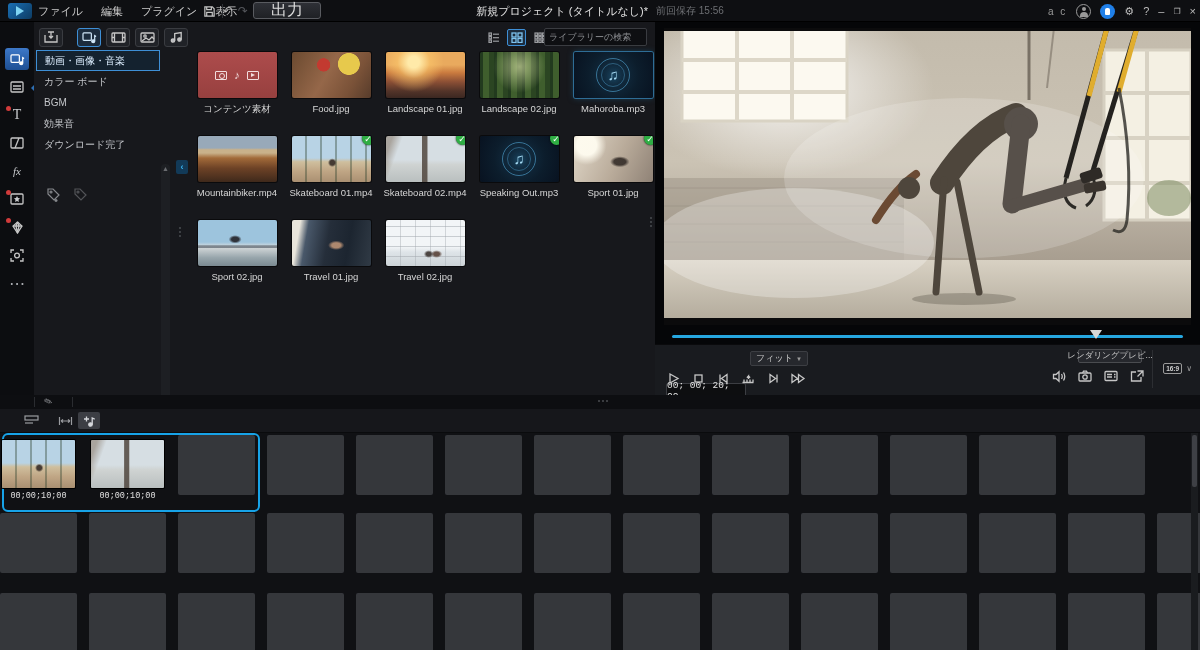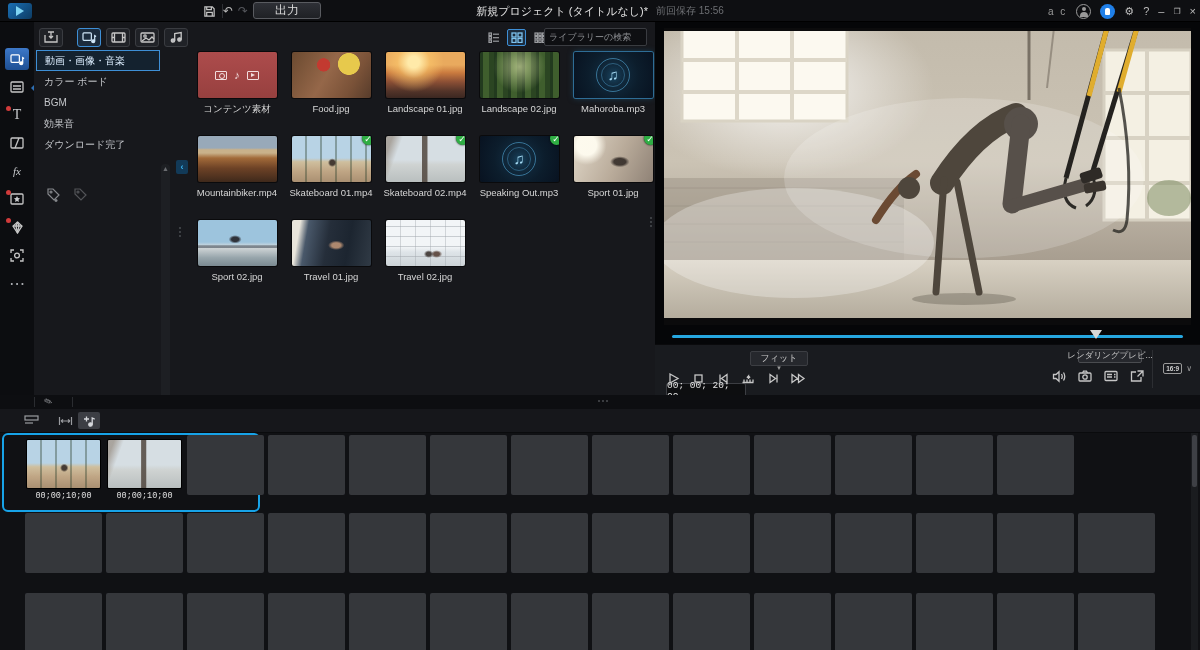--- a/index.html
+++ b/index.html
@@ -11,21 +11,21 @@
   #topbar { position:absolute; left:0; top:0; width:1200px; height:22px; background:#0e0f12; border-bottom:1px solid #000; }
   .logo { position:absolute; left:8px; top:3px; width:24px; height:16px; border-radius:3px;
           background:linear-gradient(135deg,#1a6fb4,#0d3c63); display:flex; align-items:center; justify-content:center; }
   .logo:after { content:""; width:0; height:0; border-left:8px solid #7fd4f2; border-top:5px solid transparent; border-bottom:5px solid transparent; }
   #menu { position:absolute; left:38px; top:0; height:22px; display:flex; align-items:center; gap:18px; font-size:11px; color:#c9c9c9; }
   .menu-item { cursor:default; }
   .tb-sep { position:absolute; top:4px; width:1px; height:14px; background:#2e3034; }
   .tb-ico { position:absolute; top:2px; width:18px; height:18px; display:flex; align-items:center; justify-content:center; color:#b9b9b9; font-size:12px; }
   .dim { color:#55575c; }
   #export-btn { position:absolute; left:253px; top:2px; width:68px; height:17px; background:linear-gradient(#2e3036,#1f2125);
-                border:1px solid #595b60; border-radius:3px; color:#ddd; font-size:12px; display:flex; align-items:center; justify-content:center; }
+                border:1px solid #595b60; border-radius:3px; color:#ddd; font-size:16px; display:flex; align-items:center; justify-content:center; }
   #title-wrap { position:absolute; left:50%; top:0; transform:translateX(-50%); height:22px; display:flex; align-items:center; gap:8px; white-space:nowrap; }
   #proj-title { font-size:11px; color:#e3e3e3; }
   #proj-saved { font-size:10px; color:#6d6f73; }
   #topbar-right { position:absolute; right:4px; top:0; height:22px; display:flex; align-items:center; gap:9px; }
   #account-initials { font-size:10px; color:#9a9a9a; letter-spacing:2px; }
   .avatar-circ { width:15px; height:15px; border:1px solid #9a9a9a; border-radius:50%; position:relative; }
   .avatar-circ:before { content:""; position:absolute; left:4.5px; top:2.5px; width:4px; height:4px; border-radius:50%; background:#9a9a9a; }
   .avatar-circ:after { content:""; position:absolute; left:2.5px; top:7.5px; width:8px; height:5px; border-radius:4px 4px 0 0; background:#9a9a9a; }
   .notif-circ { width:15px; height:15px; border-radius:50%; background:#1f7fe8; display:flex; align-items:center; justify-content:center; }
   .notif-circ:before { content:""; width:5px; height:7px; background:#fff; border-radius:2px 2px 1px 1px; }
@@ -120,60 +120,67 @@
 
   
   #preview-panel { position:absolute; left:655px; top:22px; width:545px; height:373px; background:#050608; }
   #video { position:absolute; left:9px; top:6px; width:527px; height:297px; background:#222; }
   #scrub { position:absolute; left:17px; top:313px; width:511px; height:3px; background:#26a7e0; border-radius:2px; }
   #playhead { position:absolute; left:418px; top:-5px; width:0; height:0; border-left:6px solid transparent; border-right:6px solid transparent; border-bottom:9px solid #d8d8d8; transform:rotate(180deg); }
   #pv-controls { position:absolute; left:0; top:322px; width:545px; height:51px; background:#191b1f; border-top:1px solid #0a0a0c; }
   #timecode { position:absolute; left:11px; top:6px; width:80px; height:15px; background:#0d0e10; border:1px solid #3c3e43; border-radius:2px;
               font-family:"Liberation Mono","DejaVu Sans Mono",monospace; font-size:9.5px; color:#e8e8e8; display:flex; align-items:center; justify-content:center;margin-top:32px; }
   #fit-dd { position:absolute; left:95px; top:6px; width:58px; height:15px; background:#26282d; border:1px solid #3c3e43; border-radius:2px;
-            font-size:9px; color:#ccc; display:flex; align-items:center; justify-content:space-between; padding:0 5px;flex-direction:column; }
+            font-size:9px; color:#ccc; display:flex; align-items:center; justify-content:space-between; padding:0 5px; }
   #transport { position:absolute; left:10px; top:25px; display:flex; gap:9px; }
   .tp-btn { width:16px; height:16px; display:flex; align-items:center; justify-content:center; color:#c6c6c6; }
   #render-btn { position:absolute; right:58px; top:4px; width:64px; height:14px; background:#26282d; border:1px solid #4a4c50; border-radius:2px;
                 font-size:8.5px; color:#c8c8c8; display:flex; align-items:center; justify-content:center; white-space:nowrap; }
   #pv-right-icons { position:absolute; right:55px; top:23px; display:flex; gap:10px; }
   .pv-sep { position:absolute; right:47px; top:5px; width:1px; height:38px; background:#2c2e32; }
   #aspect-wrap { position:absolute; right:8px; top:18px; display:flex; align-items:center; gap:4px; }
   #aspect-badge { border:1px solid #9a9a9a; border-radius:2px; font-size:6.5px; color:#d0d0d0; padding:1px 2px; font-weight:bold; }
   #aspect-chevron { color:#9a9a9a; font-size:8px; }
 
   
   #mid-divider { position:absolute; left:0; top:395px; width:1200px; height:14px; background:#0d0e11; }
   .pen-sep { position:absolute; top:2px; width:1px; height:10px; background:#2a2c30; }
   #pen-ico { position:absolute; left:44px; top:1px; color:#8a8c90; font-size:10px; transform:rotate(-20deg); }
   #tl-toolbar { position:absolute; left:0; top:409px; width:1200px; height:24px; background:#16171b; border-bottom:1px solid #0a0b0d; }
   .tlb { position:absolute; top:3px; width:22px; height:17px; border-radius:2px; display:flex; align-items:center; justify-content:center; color:#7d7f83; }
   .tlb.sel { background:#3c3e44; color:#d6d8dc; }
 
   
   #storyboard { position:absolute; left:0; top:433px; width:1200px; height:217px; background:#101114; }
-  .sb-row { position:absolute; left:25px; display:flex; gap:4px;justify-content:flex-end; }
+  .sb-row { position:absolute; left:0; display:flex; gap:12px;justify-content:flex-end; }
   .sb-empty { width:77px; height:60px; background:#35373b; border-radius:2px; }
   .sb-clip { width:77px; height:72px; display:flex; flex-direction:column; align-items:center; }
   .sb-img { width:73px; height:48px; margin-top:5px; border-radius:1px; box-shadow:0 0 0 1px #000; }
   .sb-dur { margin-top:3px; font-size:8.5px; color:#e0e0e0; font-family:"Liberation Mono","DejaVu Sans Mono",monospace; }
   #sel-outline { position:absolute; left:2px; top:0px; width:258px; height:79px; border:2px solid #17a3e8; border-radius:6px; pointer-events:none; }
   #sb-scroll { position:absolute; right:2px; top:0; width:7px; height:217px; background:#1a1c1f; }
   #sb-thumb { position:absolute; left:1px; top:2px; width:5px; height:52px; background:#3e4045; border-radius:2px; }
 
   svg.ico { stroke:#c6c6c6; fill:none; stroke-width:1.3; }
   svg.ico-dim { stroke:#9a9ca0; fill:none; stroke-width:1.2; }
 </style>
 </head>
 <body>
 
 <div id="app">
 
   <div id="topbar">
     <div class="logo"></div>
+    <div id="menu">
+        <span class="menu-item">ファイル</span>
+        <span class="menu-item">編集</span>
+        <span class="menu-item">プラグイン</span>
+        <span class="menu-item">表示</span>
+        <span class="menu-item">再生</span>
+      </div>
     <div class="tb-sep" style="left:222px"></div>
     <div class="tb-ico" style="left:200px">
       <svg class="ico" width="13" height="13" viewBox="0 0 14 14">
           <path d="M2 2 h8 l2 2 v8 h-10 z M4 2 v3 h5 v-3 M4 12 v-4 h6 v4"></path>
         </svg>
     </div>
     <div class="tb-ico" style="left:219px">↶</div>
     <div class="tb-ico dim" style="left:234px">↷</div>
     <div id="export-btn">出力</div>
     <div id="title-wrap">

